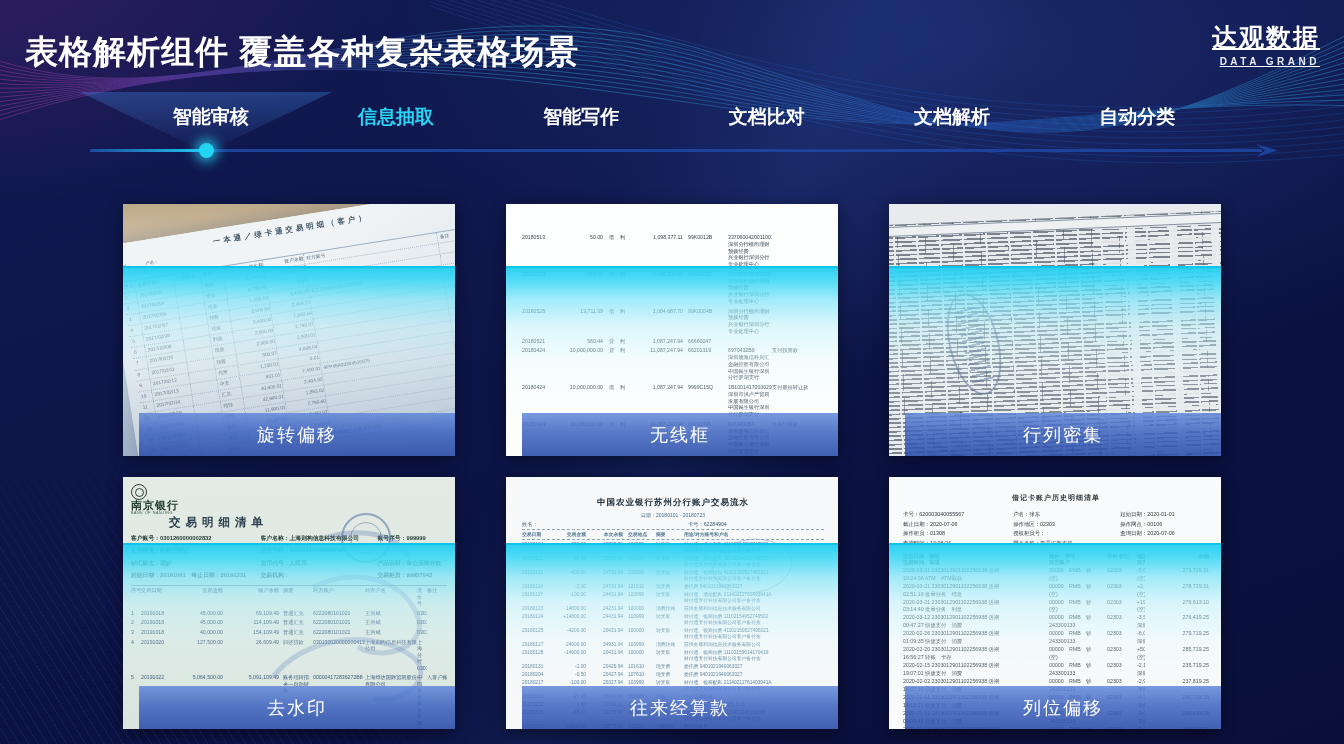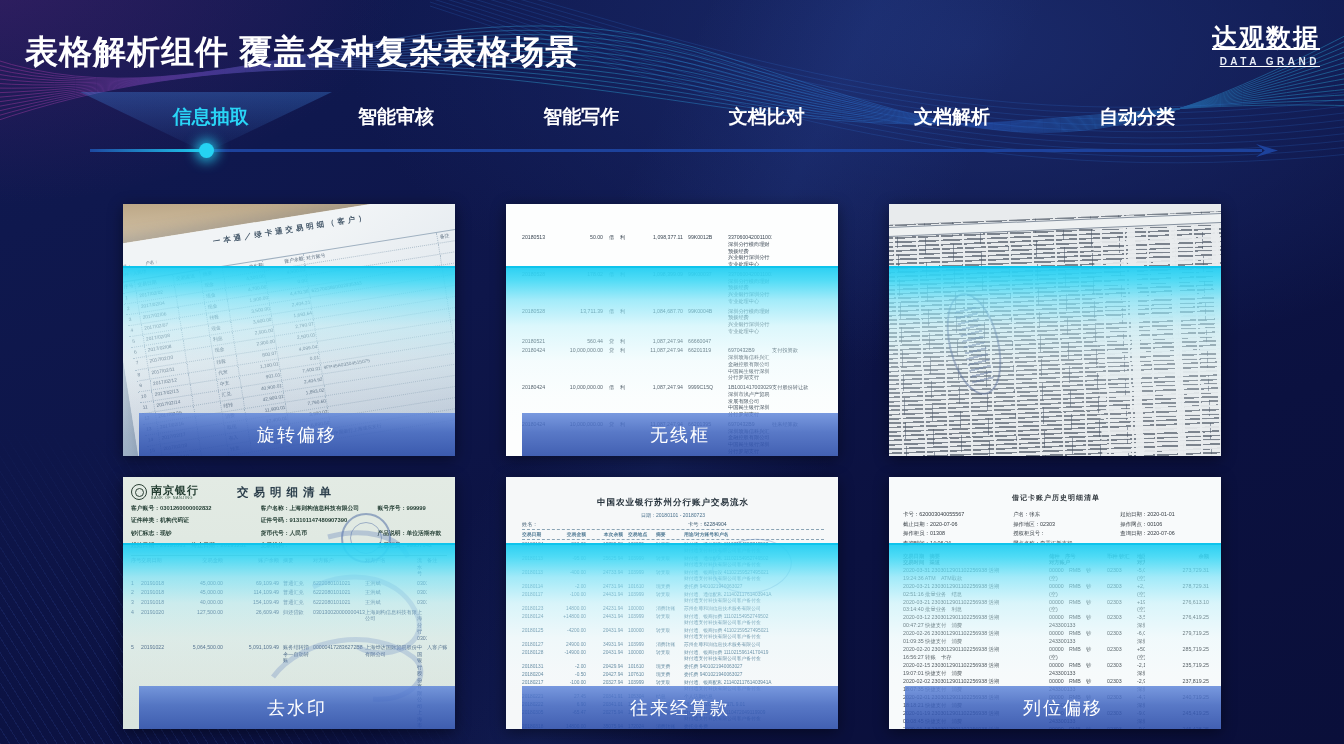--- a/index.html
+++ b/index.html
@@ -88,21 +88,21 @@
     background:
       repeating-linear-gradient(0deg,rgba(233,236,238,0.9) 0 2px,transparent 2px 7px),
       repeating-linear-gradient(90deg,transparent 0 34px,rgba(233,236,238,0.95) 34px 42px);}
   .dense-top{position:absolute;left:-6px;right:-6px;top:16px;height:8px;transform:rotate(-2.4deg);background:#eef1f2;border-top:1px solid #85909e;border-bottom:1px solid #85909e;}
   .stamp3{position:absolute;left:60px;top:88px;width:46px;height:100px;border:2px solid rgba(55,75,125,0.5);border-radius:50%;transform:rotate(-14deg);z-index:2;}
   .stamp3::after{content:"";position:absolute;left:12px;top:12px;right:12px;bottom:12px;
     background:repeating-linear-gradient(0deg,rgba(55,75,125,0.45) 0 2px,transparent 2px 6px);}
 
   
   .doc-c4{position:absolute;inset:0;background:linear-gradient(180deg,#e3ebe4 0%,#dde7e0 50%,#d9e4de 100%);padding:7px 8px;box-sizing:border-box;}
-  .bankline{display:flex;align-items:flex-end;}
+  .bankline{display:flex;align-items:flex-start;flex-direction:column;}
   .emblem{width:14px;height:14px;border:1.5px solid #2c4136;border-radius:50%;position:relative;margin-right:4px;flex:0 0 auto;}
   .emblem::after{content:"";position:absolute;inset:2.5px;border:1px solid #2c4136;border-radius:50%;}
   .bankname .cn{font-size:11px;font-weight:bold;color:#223c30;letter-spacing:1px;line-height:1;}
   .bankname .en{font-size:3.8px;color:#3b5a4a;letter-spacing:0.5px;}
   .doc-title4{font-size:11.5px;font-weight:bold;letter-spacing:5px;color:#2b3e4b;margin-left:38px;}
   .hdr4 .drow{margin-top:3.5px;}
   .hdr4 .drow span{font-size:5.8px;color:#1f3a30;font-weight:bold;}
   .hdr4 .drow span:nth-child(1){width:41%;}
   .hdr4 .drow span:nth-child(2){width:37%;}
   .hdr4 .drow span:nth-child(3){width:22%;}
@@ -209,22 +209,22 @@
   <div class="tex"></div>
 
   <div class="title">表格解析组件 覆盖各种复杂表格场景</div>
   <div class="logo">
     <div class="cn">达观数据</div>
     <div class="en">DATA GRAND</div>
   </div>
 
   <div class="cone"></div>
   <div class="tabs">
+    <div class="tab">智能审核</div>
     <div class="tab active">信息抽取</div>
-    <div class="tab">智能审核</div>
     <div class="tab">智能写作</div>
     <div class="tab">文档比对</div>
     <div class="tab">文档解析</div>
     <div class="tab">自动分类</div>
   </div>
   <div class="tl-line"></div>
   <div class="tl-bright"></div>
   <div class="tl-dot"></div>
   <div class="tl-arrow"></div>
 
@@ -503,20 +503,21 @@
     </div>
 
     <div class="card">
       <div class="doc-c3">
         <div class="dense"></div>
         <div class="dense2"></div>
         <div class="dense-top"></div>
         <div class="stamp3"></div>
       </div>
       <div class="scan"></div>
+      <div class="caption">行列密集</div>
     </div>
 
     <div class="card row2">
       <div class="doc-c4">
         <div class="bankline">
           <div class="emblem"></div>
           <div class="bankname">
             <div class="cn">南京银行</div>
             <div class="en">BANK OF NANJING</div>
           </div>

